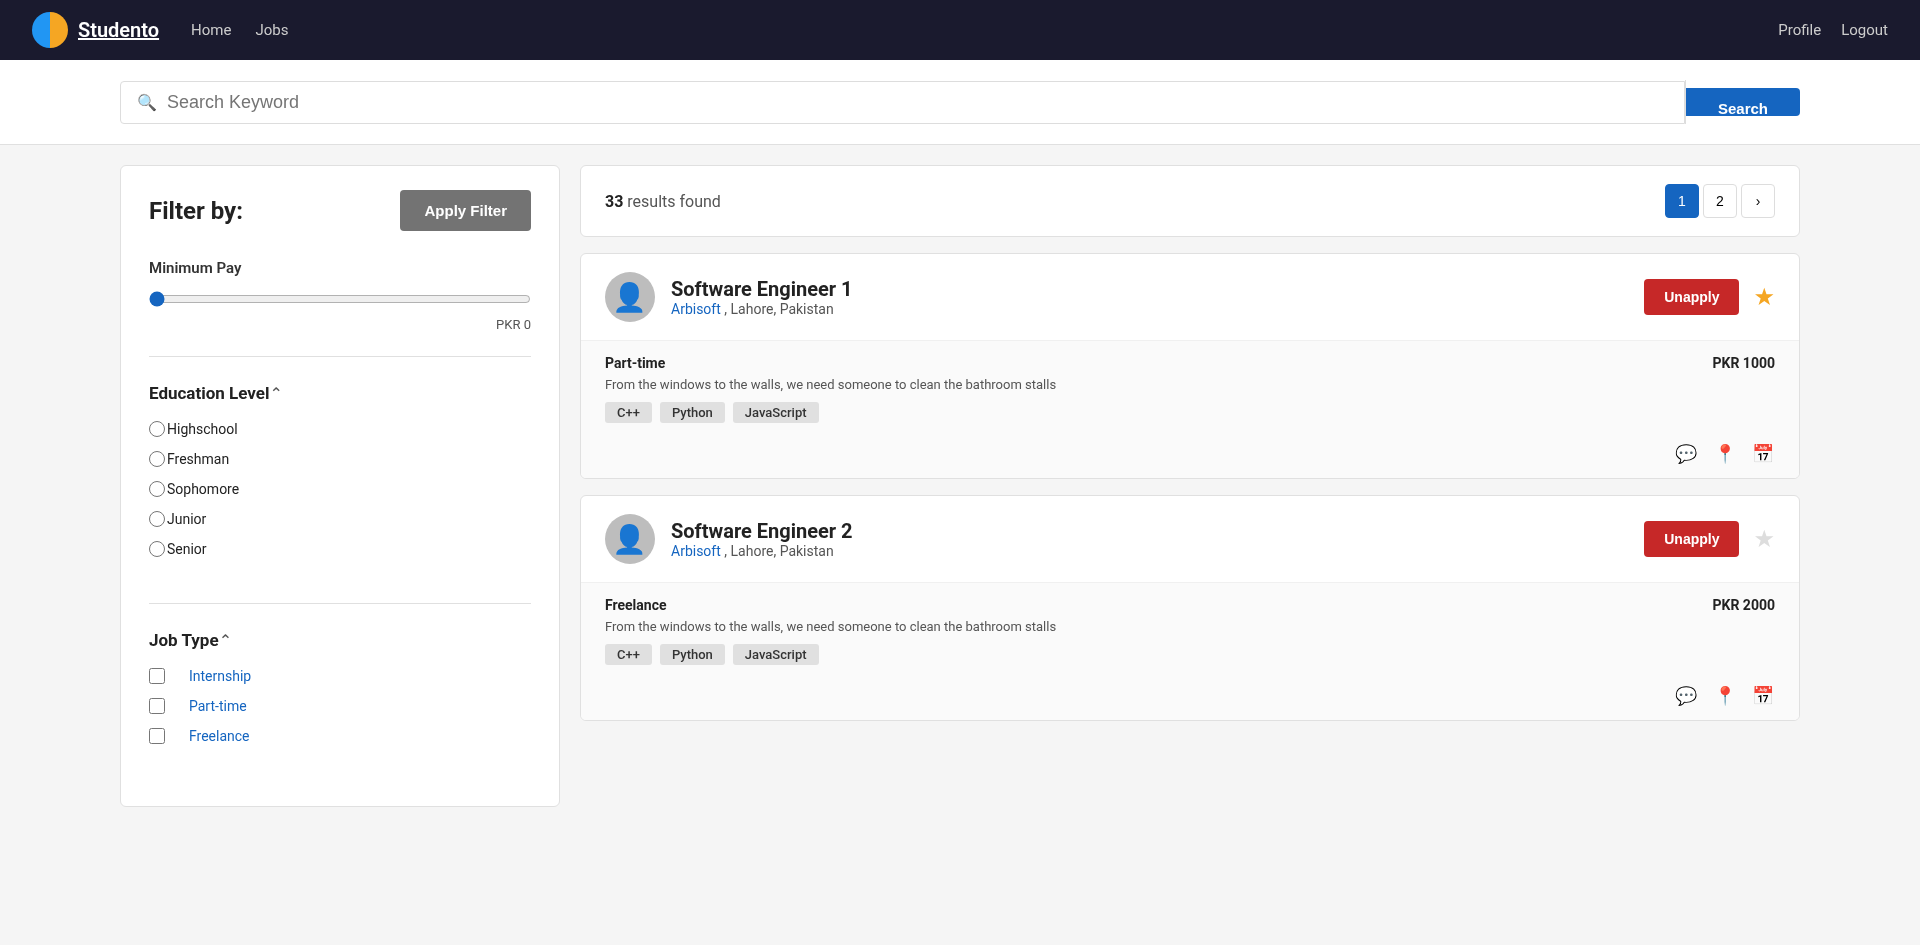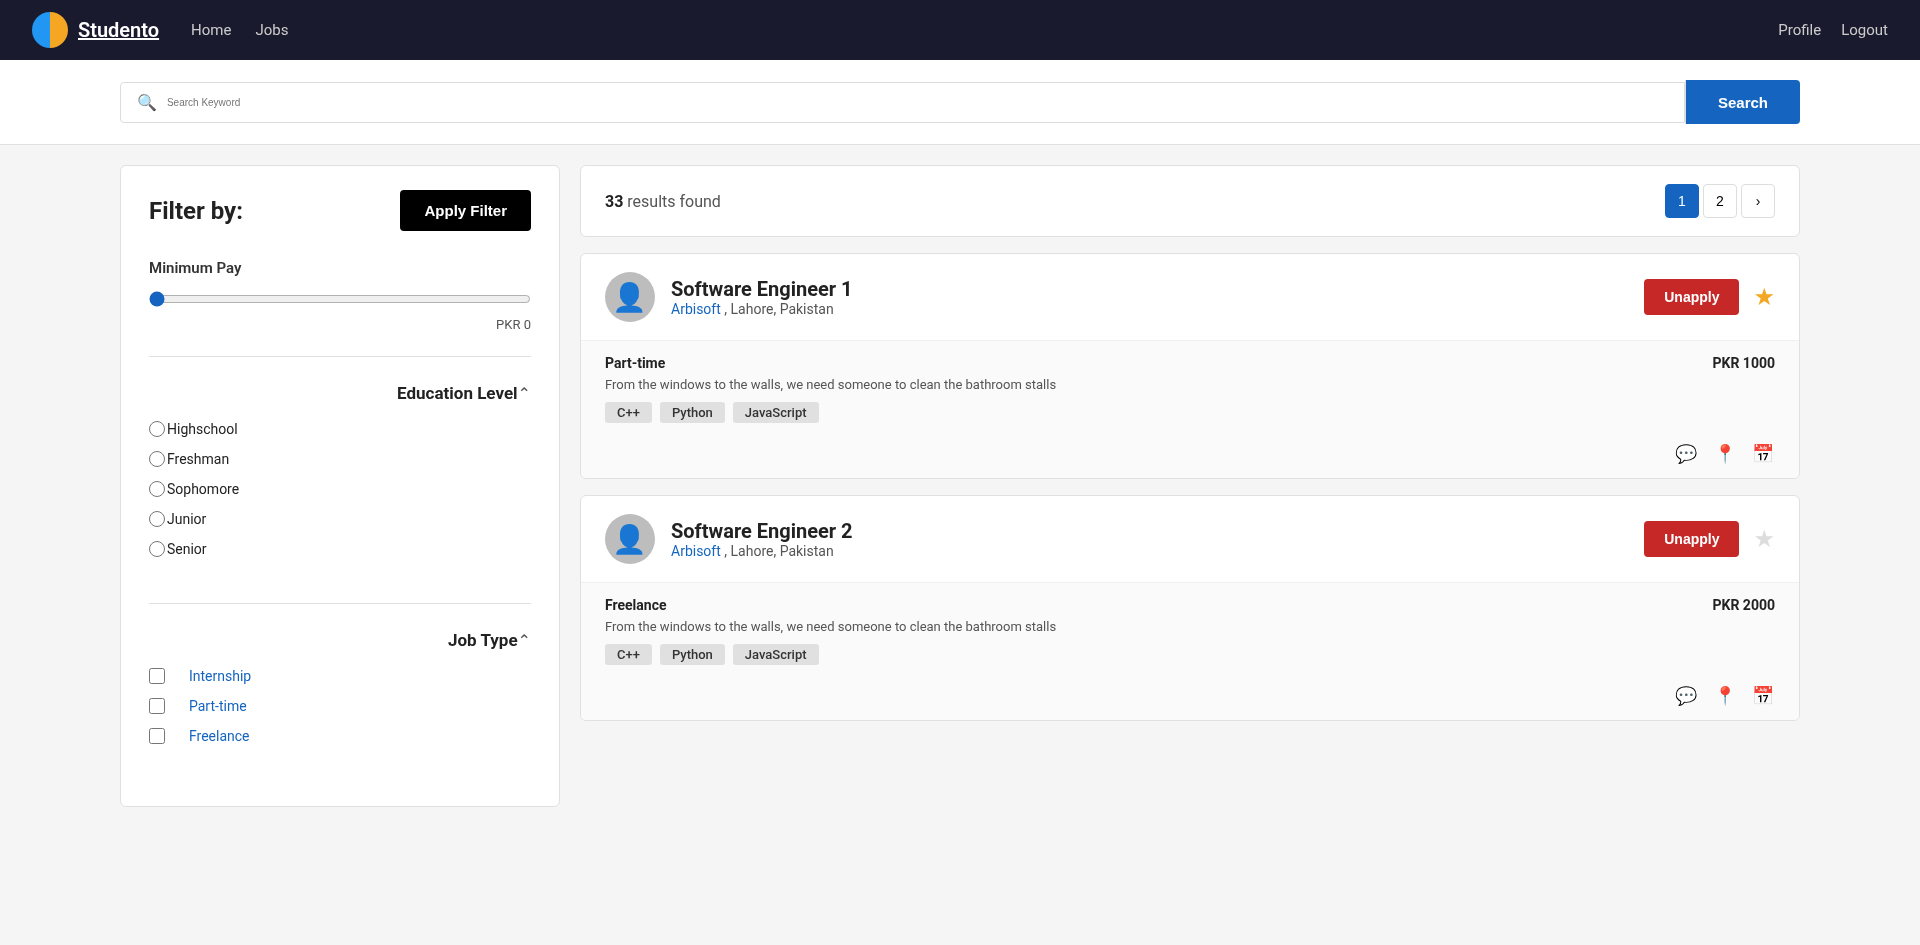--- a/index.html
+++ b/index.html
@@ -70,39 +70,39 @@
       background: #fff;
     }
     .search-icon-wrap {
       color: #999;
       margin-right: 10px;
       font-size: 16px;
     }
     .search-input-wrapper input {
       border: none;
       outline: none;
-      font-size: 10px;
+      font-size: 18px;
       color: #c2410c;
       width: 100%;
     }
     .search-divider {
       width: 1px;
       background: #ddd;
       height: 44px;
     }
     .search-btn {
       background: #1565c0;
       color: #fff;
       border: none;
       padding: 12px 32px;
       font-size: 15px;
       font-weight: 600;
       cursor: pointer;
       border-radius: 0 4px 4px 0;
-      height: 44px;
+      height: 28px;
     }
 
     
     .main-layout {
       display: flex;
       padding: 20px 120px;
       gap: 20px;
       max-width: 1920px;
     }
 
@@ -120,21 +120,21 @@
       display: flex;
       align-items: center;
       justify-content: space-between;
       margin-bottom: 28px;
     }
     .filter-title {
       font-size: 24px;
       font-weight: 700;
     }
     .apply-filter-btn {
-      background: #000000;
+      background: #737373;
       color: #fff;
       border: none;
       padding: 12px 24px;
       font-size: 15px;
       font-weight: 600;
       border-radius: 4px;
       cursor: pointer;
     }
 
     .section-title {
@@ -161,21 +161,21 @@
       color: #555;
       margin-bottom: 16px;
     }
     .divider { border: none; border-top: 1px solid #e0e0e0; margin: 16px 0; }
 
     
     .accordion-section { margin-bottom: 8px; }
     .accordion-header {
       display: flex;
       align-items: center;
-      justify-content: flex-end;
+      justify-content: flex-start;
       cursor: pointer;
       padding: 10px 0;
     }
     .accordion-title {
       font-size: 17px;
       font-weight: 700;
     }
     .chevron-icon { font-size: 16px; color: #555; }
     .accordion-body { padding: 8px 0 16px 0; }
 

